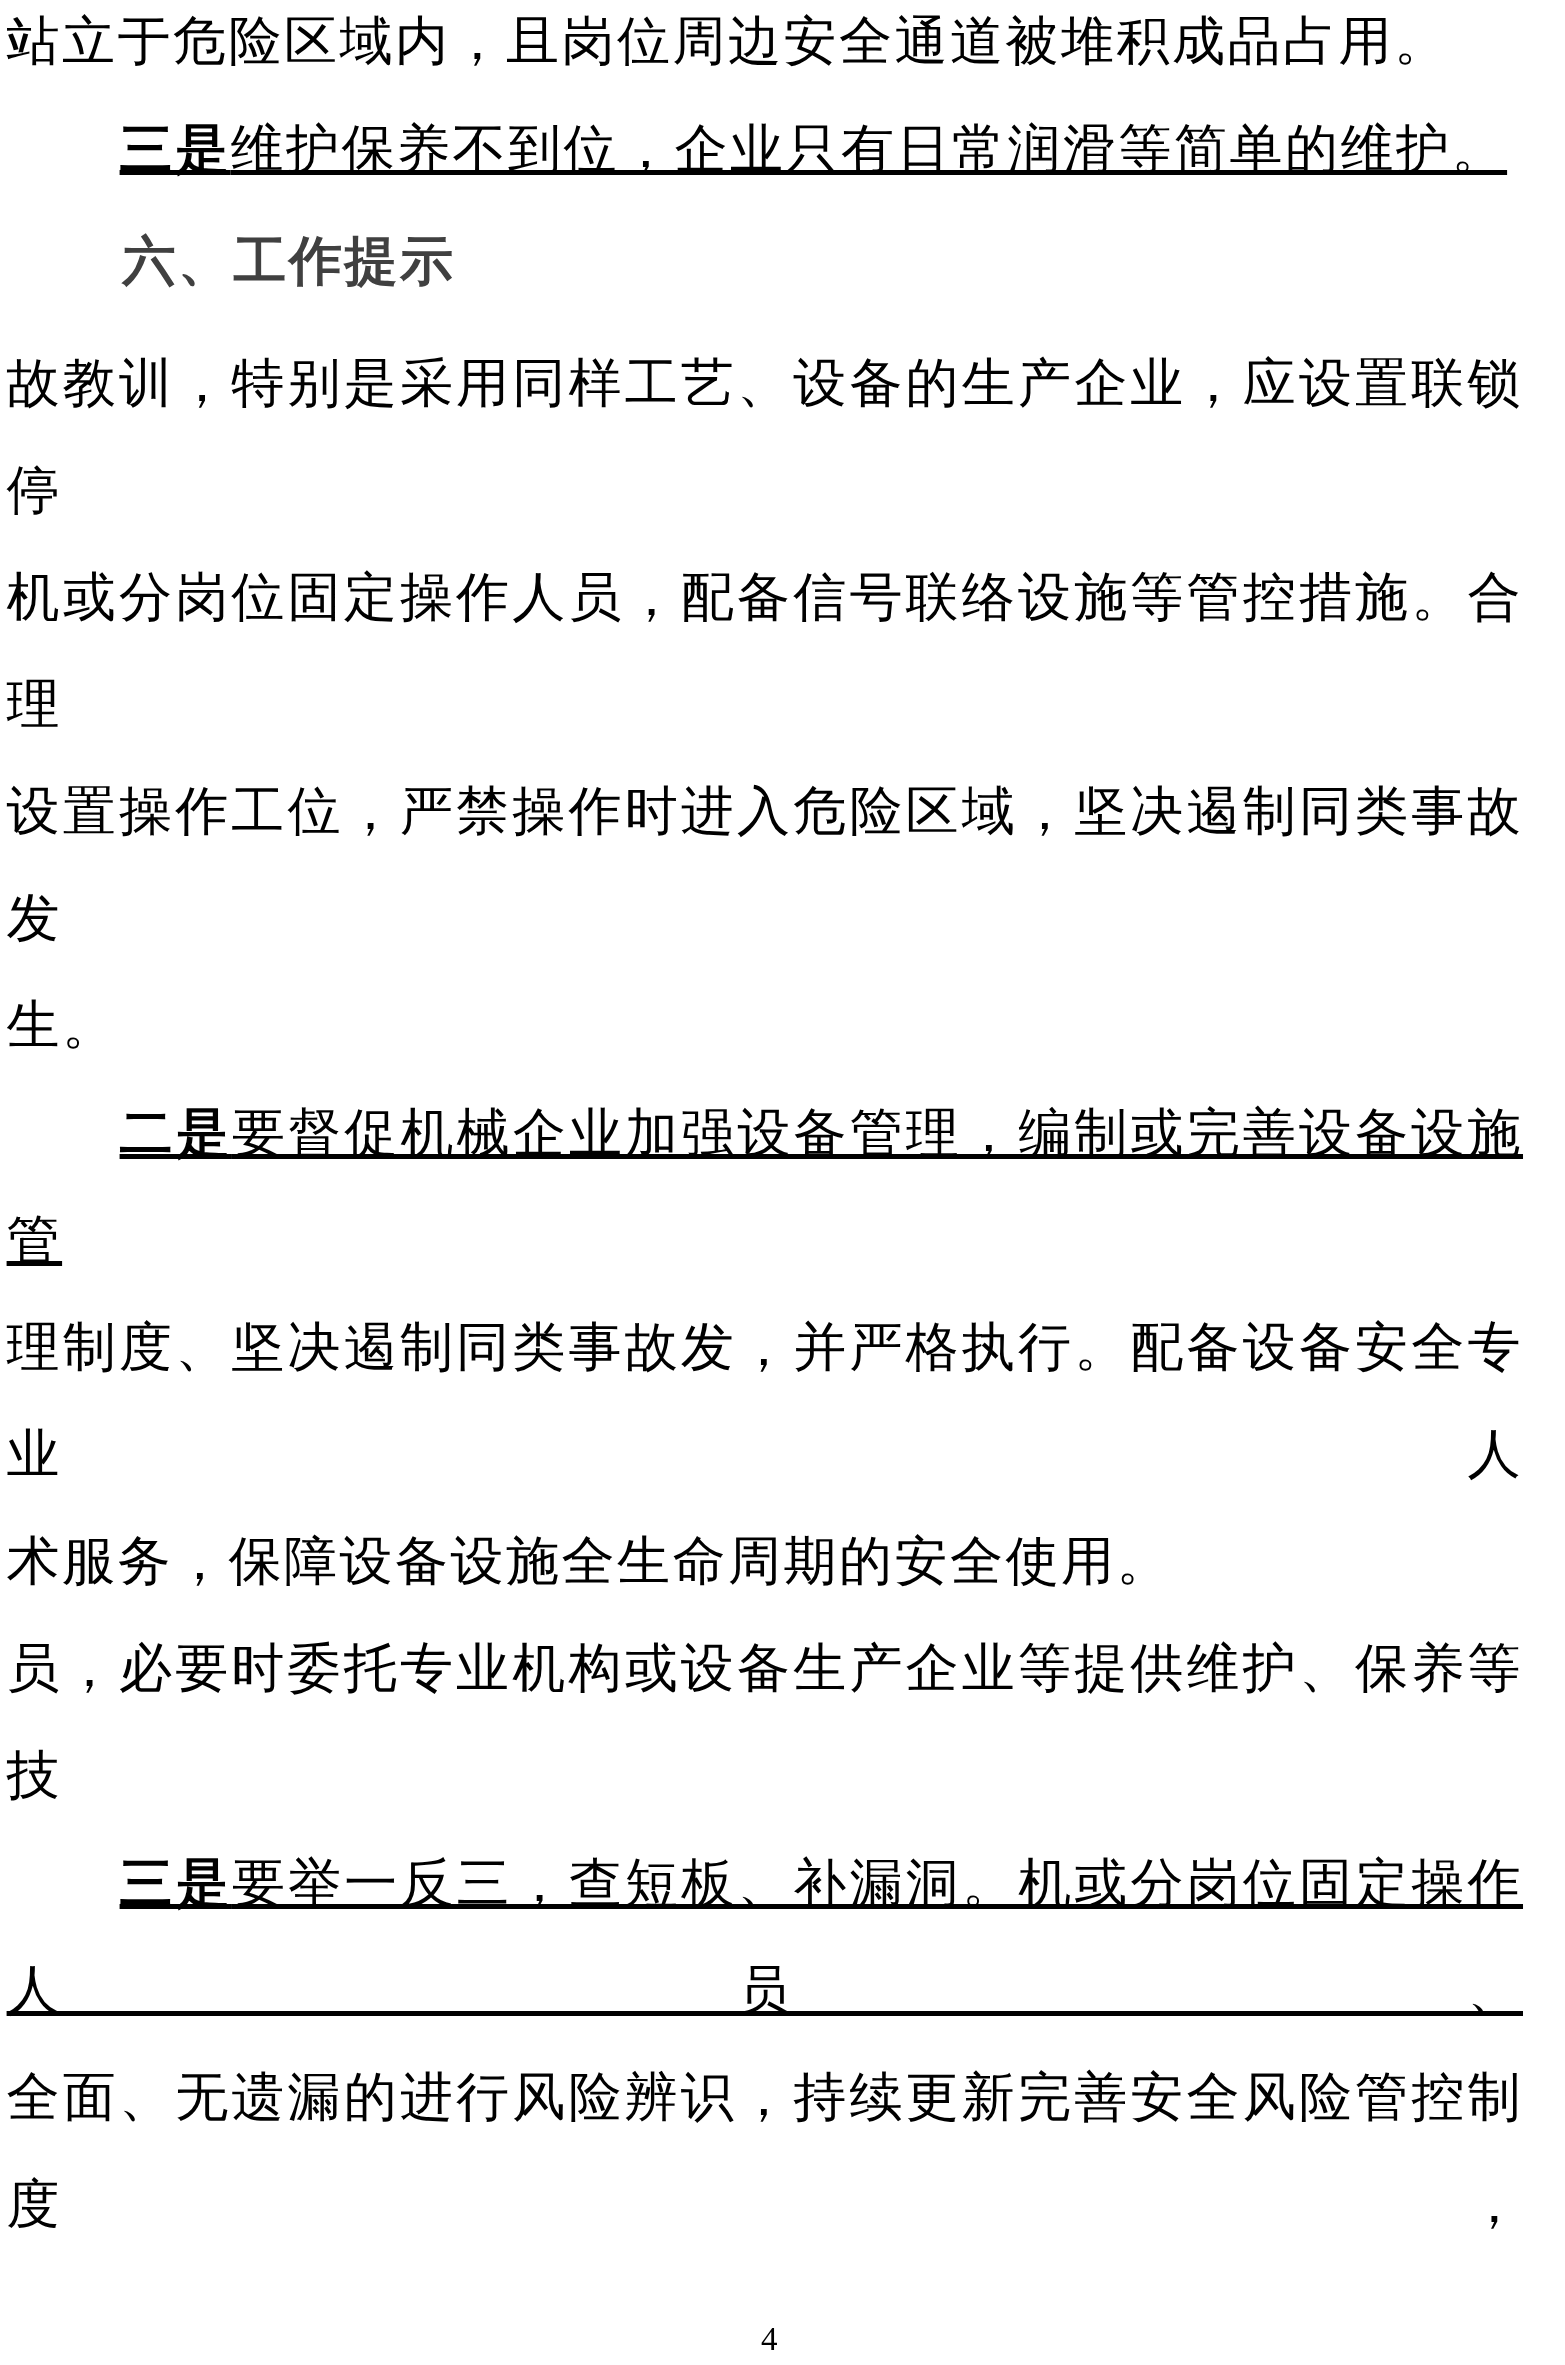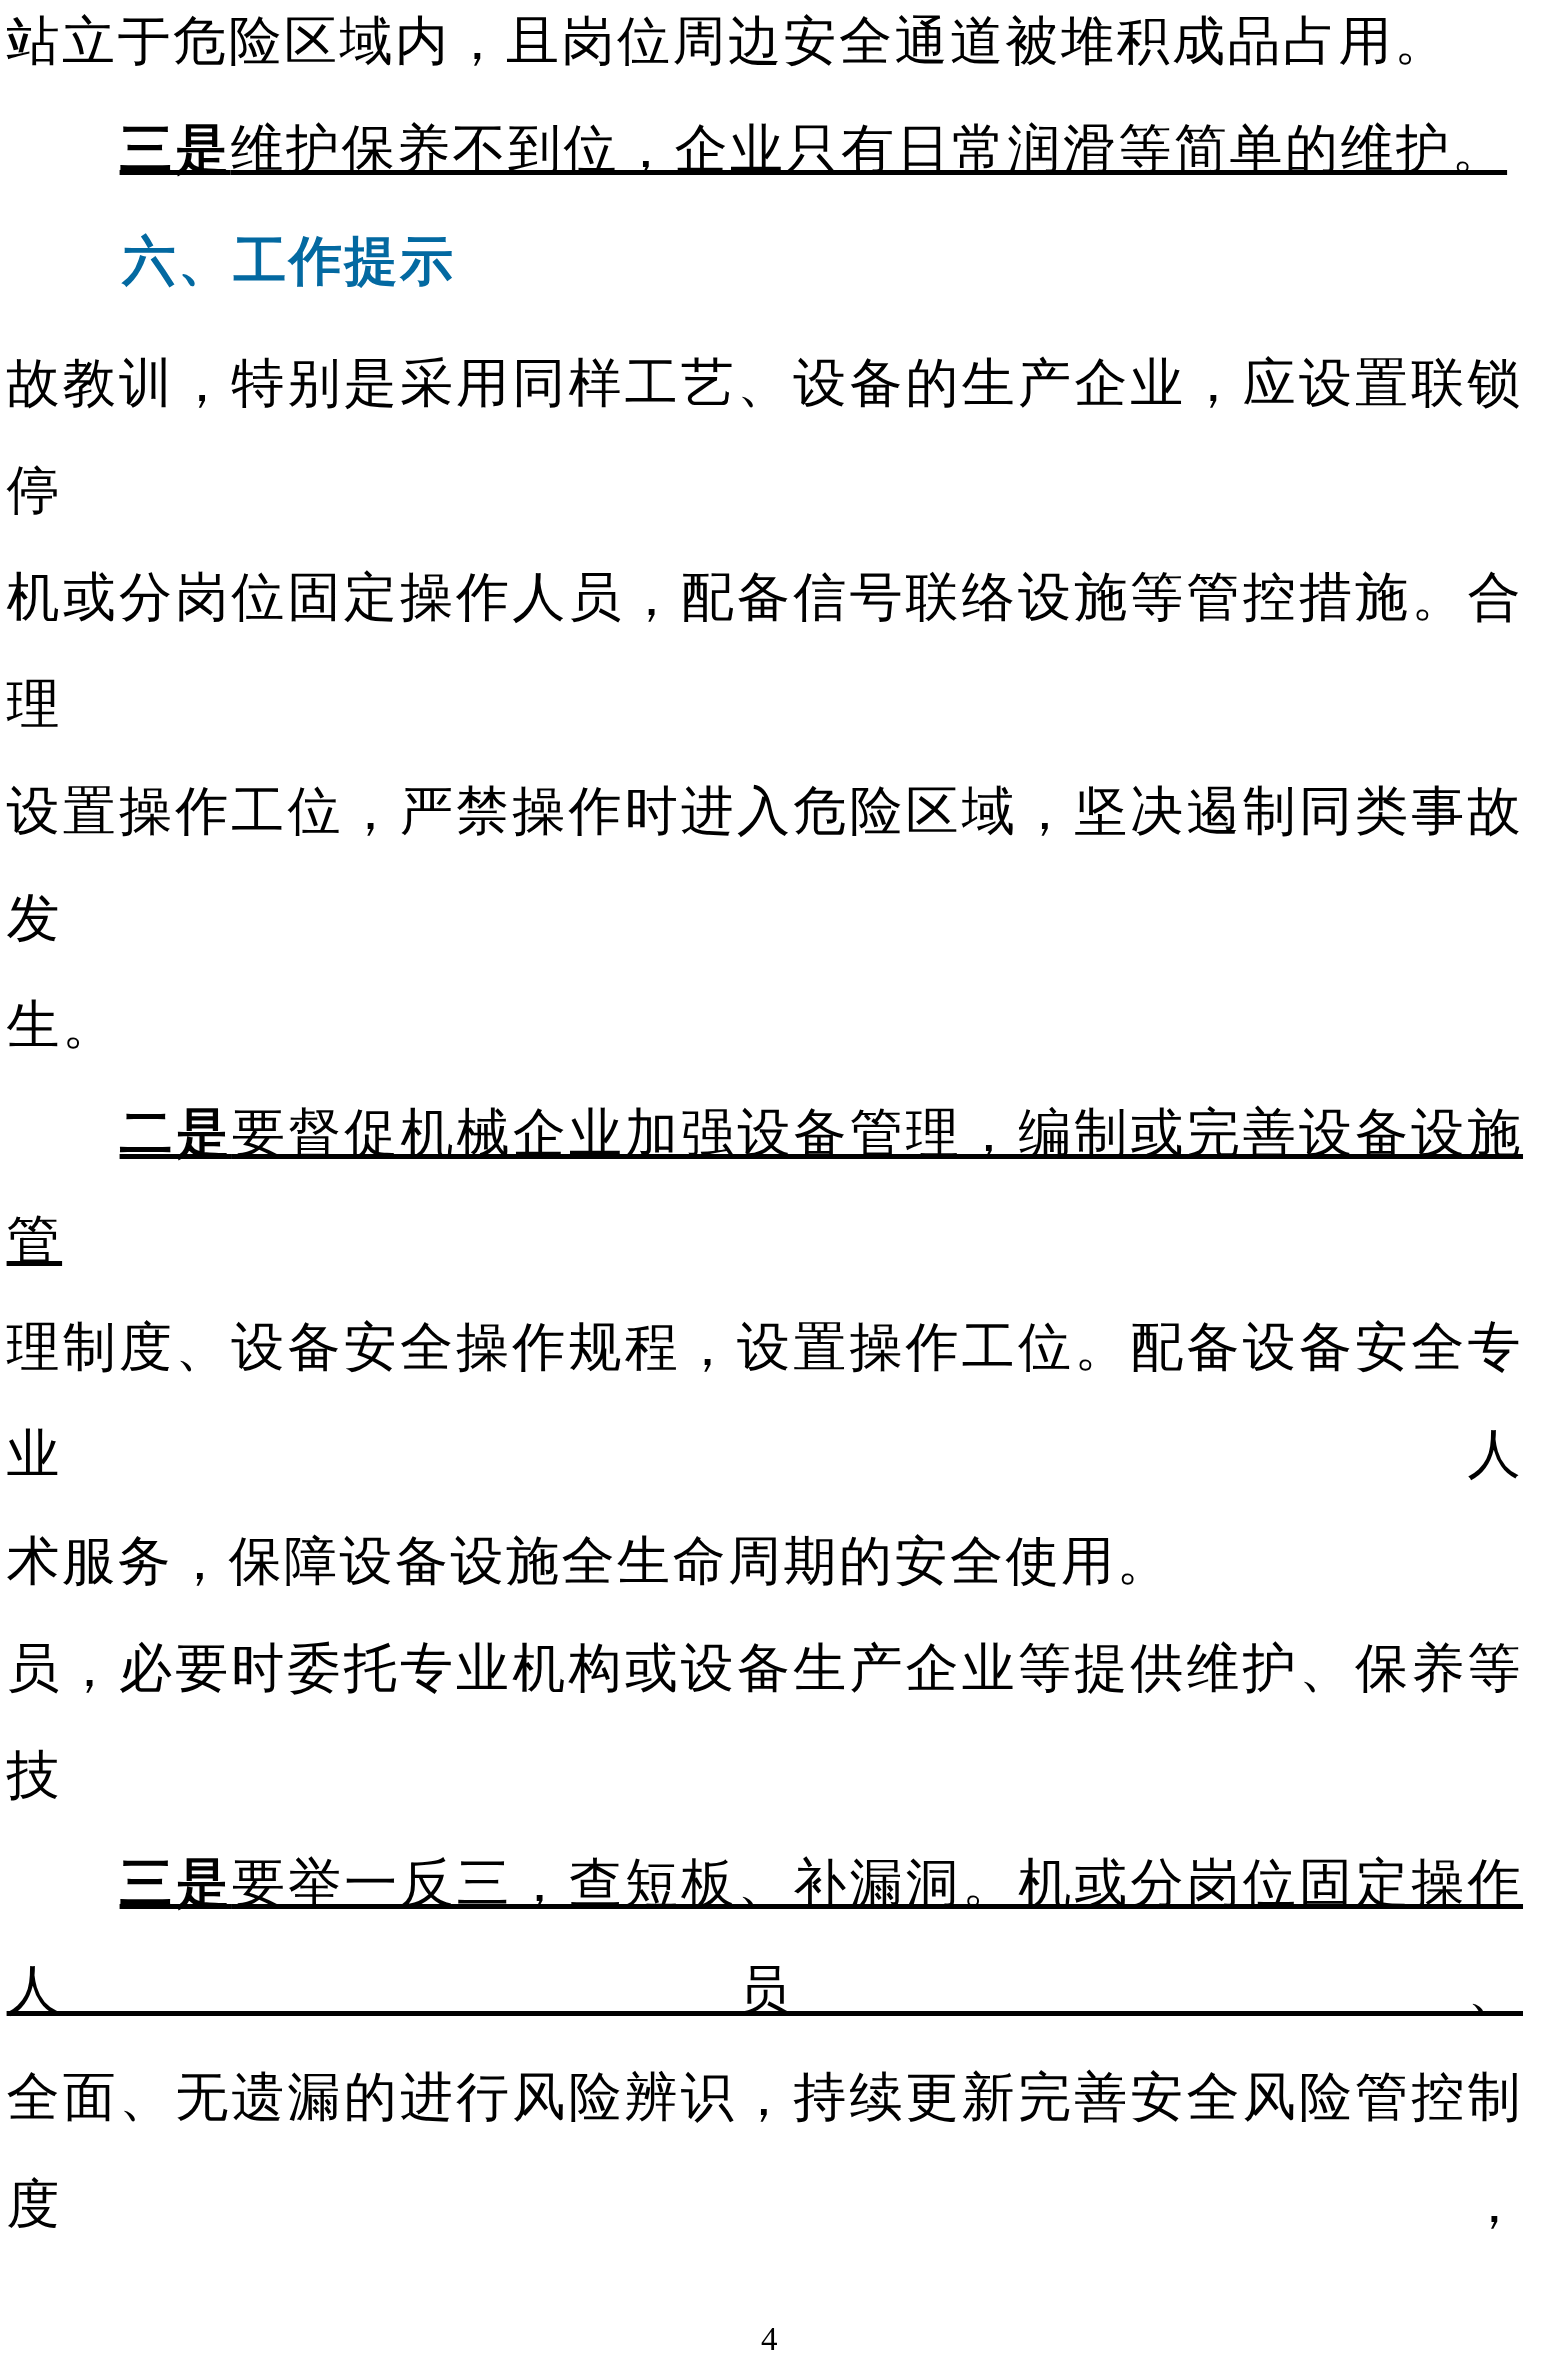--- a/index.html
+++ b/index.html
@@ -43,21 +43,21 @@
     font-weight: 700;
   }
   .heading {
     font-family: "Liberation Sans", "DejaVu Sans", sans-serif;
     font-weight: 700;
     font-size: 53px;
     line-height: 107px;
     letter-spacing: 2.5px;
     text-indent: 116px;
     margin: 4.1px 0 16.5px 0;
-    color: #0369a1;
+    color: #404040;
   }
   .pageno {
     position: absolute;
     left: 0;
     right: 26.4px;
     bottom: 3.3px;
     text-align: center;
     font-family: "Liberation Serif", "DejaVu Serif", serif;
     font-size: 33px;
     line-height: 33px;
@@ -75,21 +75,21 @@
     <div class="bline indent"><span class="lead">三是</span><span>维护保养不到位，企业只有日常润滑等简单的维护。</span></div>
 
     <div class="heading">六、工作提示</div>
 
     <div class="bline j">故教训，特别是采用同样工艺、设备的生产企业，应设置联锁停</div>
     <div class="bline j">机或分岗位固定操作人员，配备信号联络设施等管控措施。合理</div>
     <div class="bline j">设置操作工位，严禁操作时进入危险区域，坚决遏制同类事故发</div>
     <div class="bline">生。</div>
 
     <div class="bline indent j"><span class="lead">二是</span><span>要督促机械企业加强设备管理，编制或完善设备设施管</span></div>
-    <div class="bline j">理制度、设备安全操作规程，设置操作工位。配备设备安全专业人</div>
+    <div class="bline j">理制度、坚决遏制同类事故发，并严格执行。配备设备安全专业人</div>
     <div class="bline">术服务，保障设备设施全生命周期的安全使用。</div>
     <div class="bline j">员，必要时委托专业机构或设备生产企业等提供维护、保养等技</div>
 
     <div class="bline indent j"><span class="lead">三是</span><span>要举一反三，查短板、补漏洞。机或分岗位固定操作人员、</span></div>
     <div class="bline j">全面、无遗漏的进行风险辨识，持续更新完善安全风险管控制度，</div>
 
   </div>
 
   <div class="pageno">4</div>
 </div>

